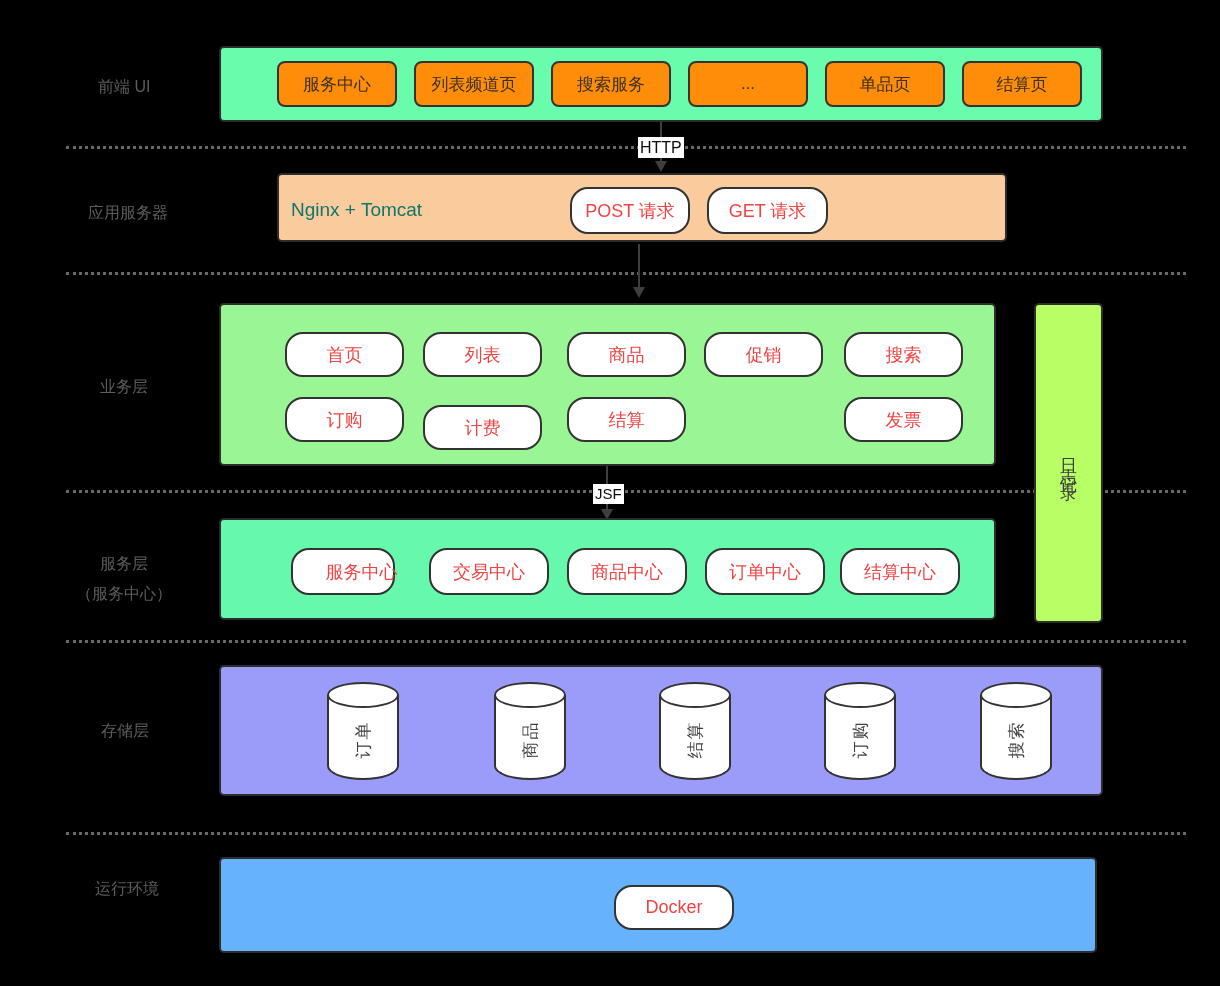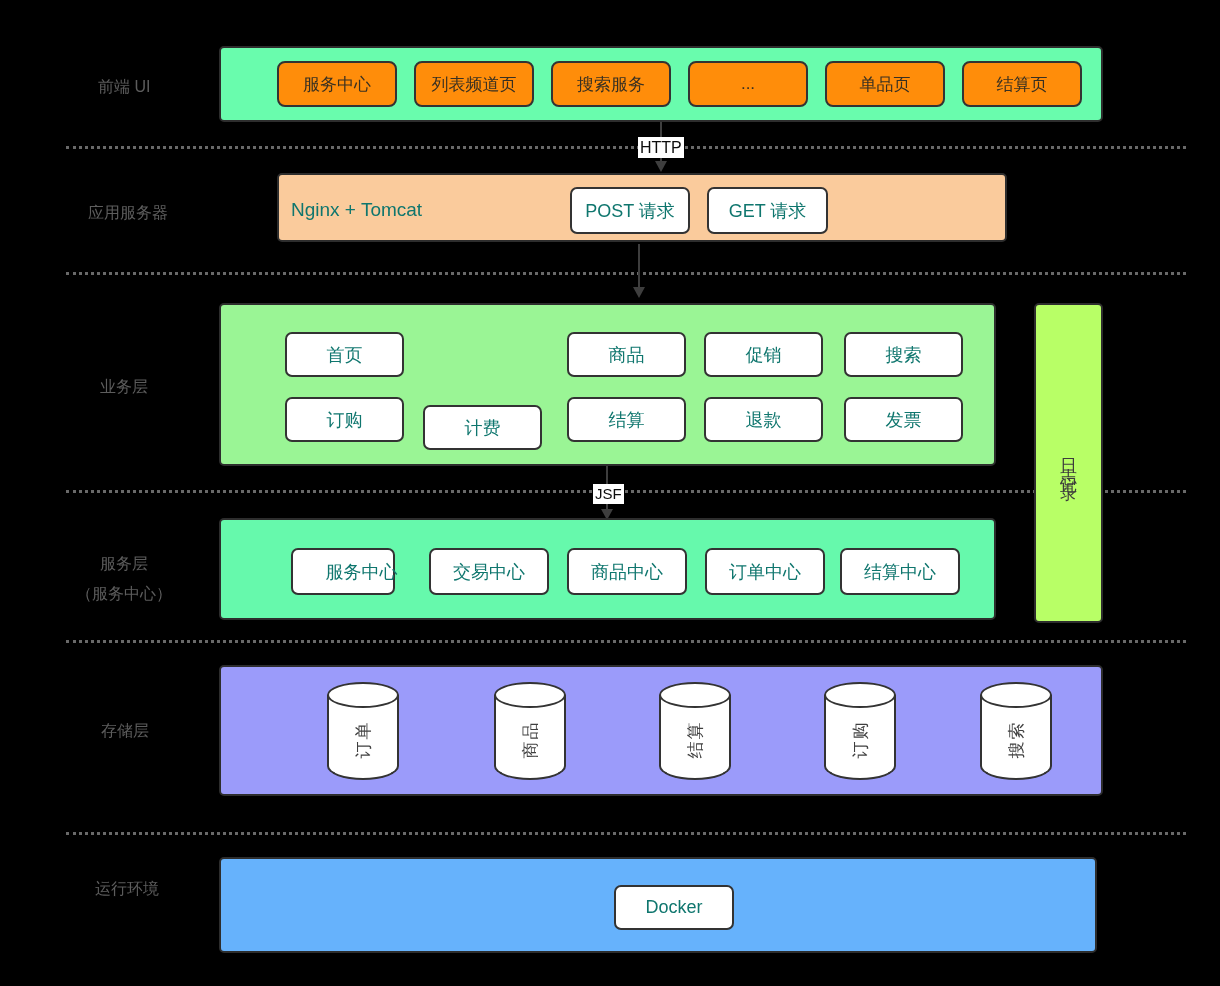--- a/index.html
+++ b/index.html
@@ -50,23 +50,23 @@
     border-radius: 8px;
     display: flex; align-items: center; justify-content: center;
     font-size: 17px; color: #383022;
   }
 
   
   .box-white {
     position: absolute;
     background: #fff;
     border: 2px solid #333;
-    border-radius: 7px;
+    border-radius: 18px;
     display: flex; align-items: center; justify-content: center;
-    font-size: 18px; color: #0f766e;
+    font-size: 18px; color: #ef4444;
     white-space: nowrap;
   }
 
   .nginx-title {
     position: absolute; left: 12px; top: 24px;
     font-size: 19px; color: #0f766e; white-space: nowrap;
   }
 
   
 
@@ -149,27 +149,27 @@
   <div class="nginx-title">Nginx + Tomcat</div>
   <div class="box-white" style="left:291px; top:12px; width:120px; height:47px;">POST 请求</div>
   <div class="box-white" style="left:428px; top:12px; width:121px; height:47px;text-align:center;">GET 请求</div>
 </div>
 
 <div class="arrow-line" style="left:638px; top:244px; height:44px;"></div>
 <div class="arrow-head" style="left:633px; top:287px;"></div>
 
 <div class="bar bar-business">
   <div class="box-white" style="left:64px;  top:27px; width:119px; height:45px;">首页</div>
+  <div class="box-white" style="left:202px; top:27px; width:119px; height:45px;">列表</div>
   <div class="box-white" style="left:346px; top:27px; width:119px; height:45px;">商品</div>
   <div class="box-white" style="left:483px; top:27px; width:119px; height:45px;">促销</div>
   <div class="box-white" style="left:623px; top:27px; width:119px; height:45px;">搜索</div>
   <div class="box-white" style="left:64px;  top:92px; width:119px; height:45px;">订购</div>
   <div class="box-white" style="left:202px; top:92px; width:119px; height:45px;margin-top:8px;">计费</div>
   <div class="box-white" style="left:346px; top:92px; width:119px; height:45px;">结算</div>
-  <div class="box-white" style="left:483px; top:92px; width:119px; height:45px;">退款</div>
   <div class="box-white" style="left:623px; top:92px; width:119px; height:45px;">发票</div>
 </div>
 
 <div class="bar bar-logging">
   <div class="v-text">日志记录</div>
 </div>
 
 <div class="arrow-line" style="left:606px; top:466px; height:44px;"></div>
 <div class="arrow-head" style="left:601px; top:509px;"></div>
 <div class="flow-label" style="left:593px; top:484px; font-size:15px; line-height:20px;">JSF</div>

